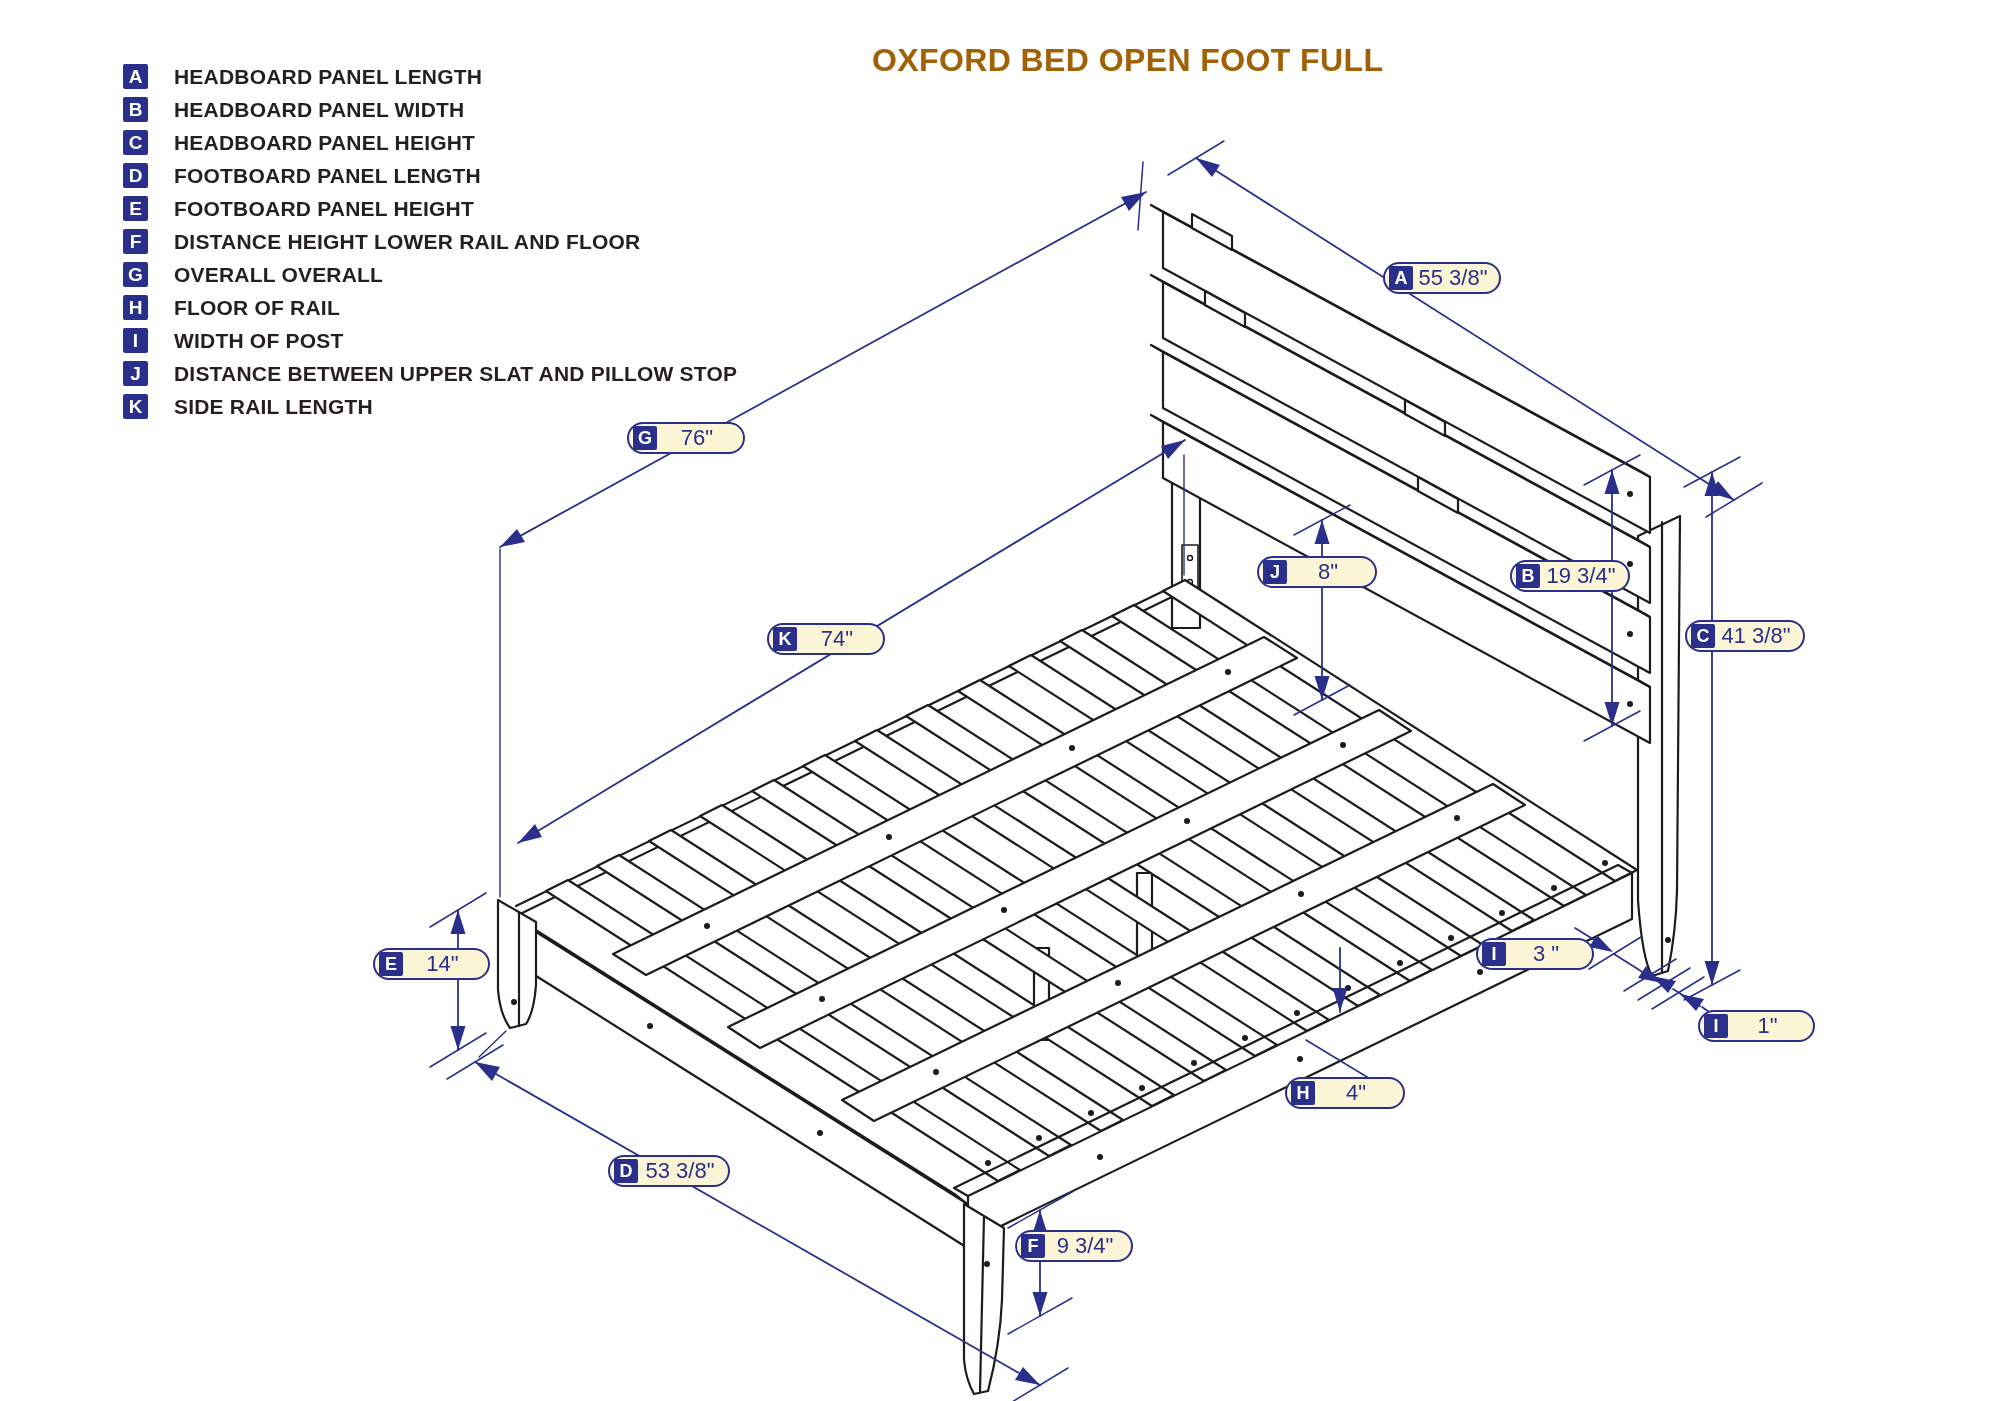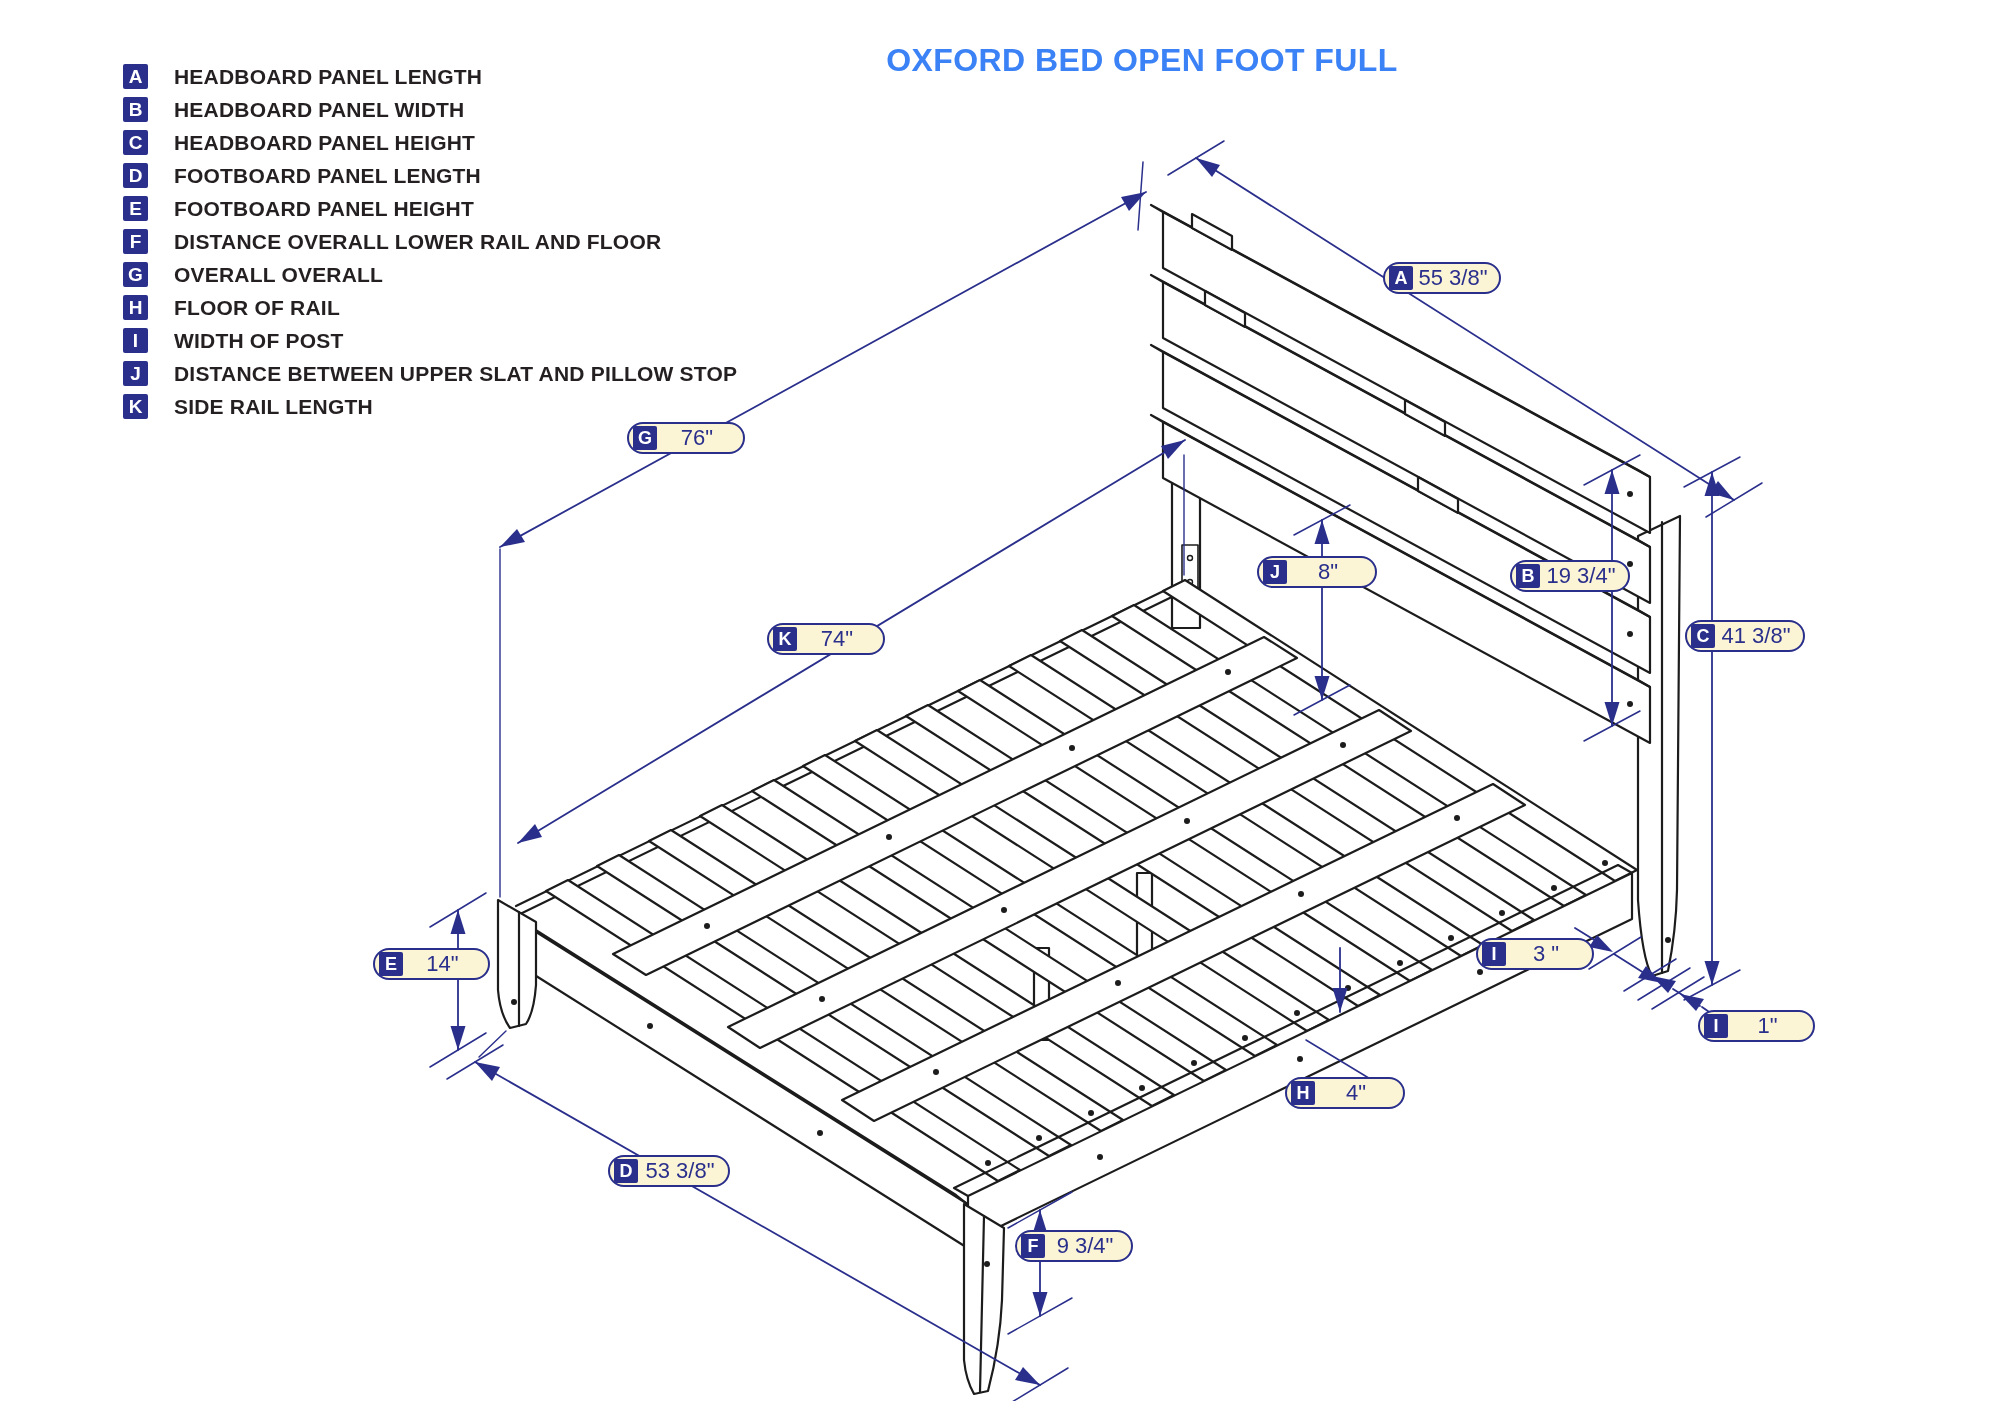--- a/index.html
+++ b/index.html
@@ -1,20 +1,20 @@
 <!DOCTYPE html>
 <html><head>
 <meta charset="utf-8">
 <style>
   html,body{margin:0;padding:0;background:#ffffff;}
   #stage{position:relative;width:2000px;height:1401px;background:#fff;overflow:hidden;
          font-family:"Liberation Sans",sans-serif;}
   #art{position:absolute;left:0;top:0;}
-  .title{position:absolute;left:872px;top:42px;width:540px;text-align:center;
-         font-size:32px;font-weight:bold;color:#3b82f6;letter-spacing:.4px;white-space:nowrap;}
+  .title{position:absolute;left:872px;top:42px;width:540px;text-align:left;
+         font-size:32px;font-weight:bold;color:#a16207;letter-spacing:.4px;white-space:nowrap;}
   .legend{position:absolute;left:123px;top:60px;}
   .lrow{display:flex;align-items:center;height:33px;}
   .lsq{width:25px;height:25px;background:#2a2f8c;color:#fff;font-weight:bold;font-size:19px;
        display:flex;align-items:center;justify-content:center;border-radius:2px;flex:0 0 auto;}
   .ltxt{margin-left:26px;font-size:21px;font-weight:bold;color:#241f20;letter-spacing:.2px;white-space:nowrap;}
   .badge{position:absolute;height:32px;background:#fbf5d6;border:2px solid #2a2f8c;border-radius:16px;
          display:flex;align-items:center;padding:0 6px 0 4px;box-sizing:border-box;}
   .badge .chip{width:24px;height:24px;background:#2a2f8c;color:#fff;font-weight:bold;font-size:18px;
          display:flex;align-items:center;justify-content:center;border-radius:2px;flex:0 0 auto;}
   .badge .val{flex:1;text-align:center;color:#2a2f8c;font-size:22px;white-space:nowrap;padding:0 2px;}
@@ -265,21 +265,21 @@
     <div class="lrow">
         <span class="lsq">D</span>
         <span class="ltxt">FOOTBOARD PANEL LENGTH</span>
       </div>
     <div class="lrow">
         <span class="lsq">E</span>
         <span class="ltxt">FOOTBOARD PANEL HEIGHT</span>
       </div>
     <div class="lrow">
         <span class="lsq">F</span>
-        <span class="ltxt">DISTANCE OVERALL LOWER RAIL AND FLOOR</span>
+        <span class="ltxt">DISTANCE HEIGHT LOWER RAIL AND FLOOR</span>
       </div>
     <div class="lrow">
         <span class="lsq">G</span>
         <span class="ltxt">OVERALL OVERALL</span>
       </div>
     <div class="lrow">
         <span class="lsq">H</span>
         <span class="ltxt">FLOOR OF RAIL</span>
       </div>
     <div class="lrow">

